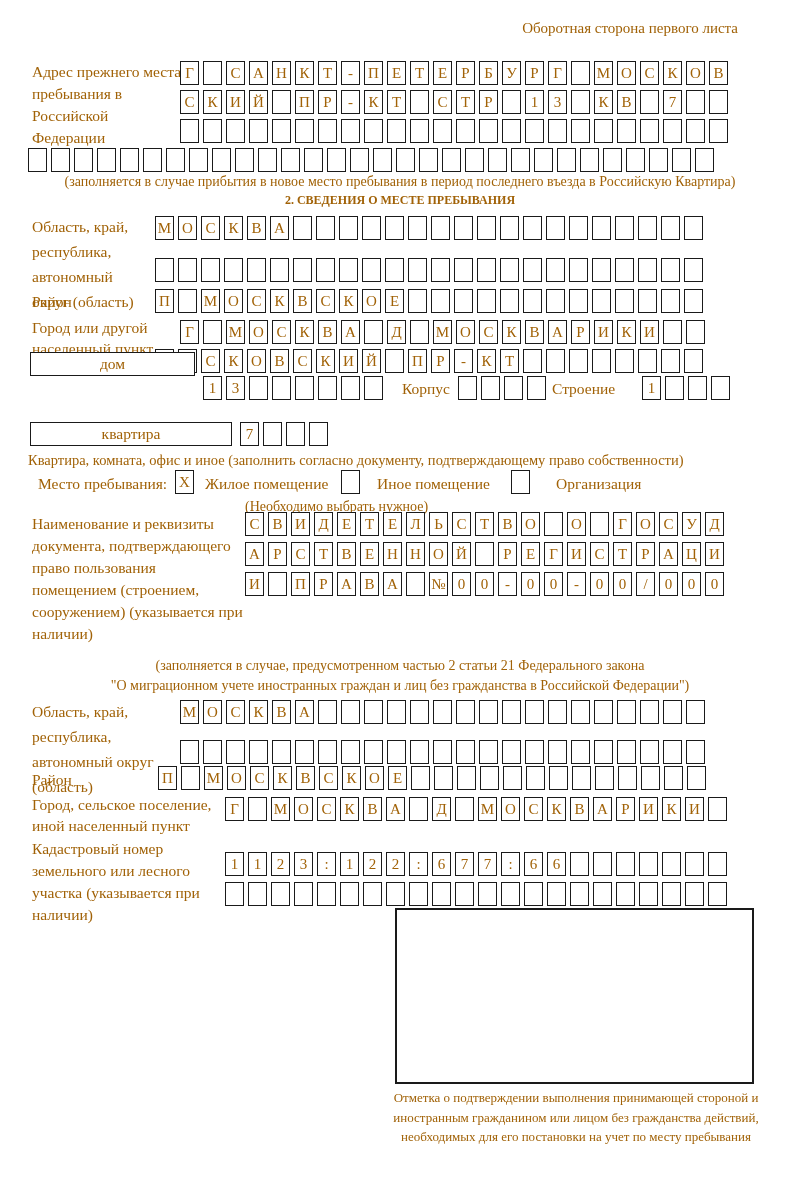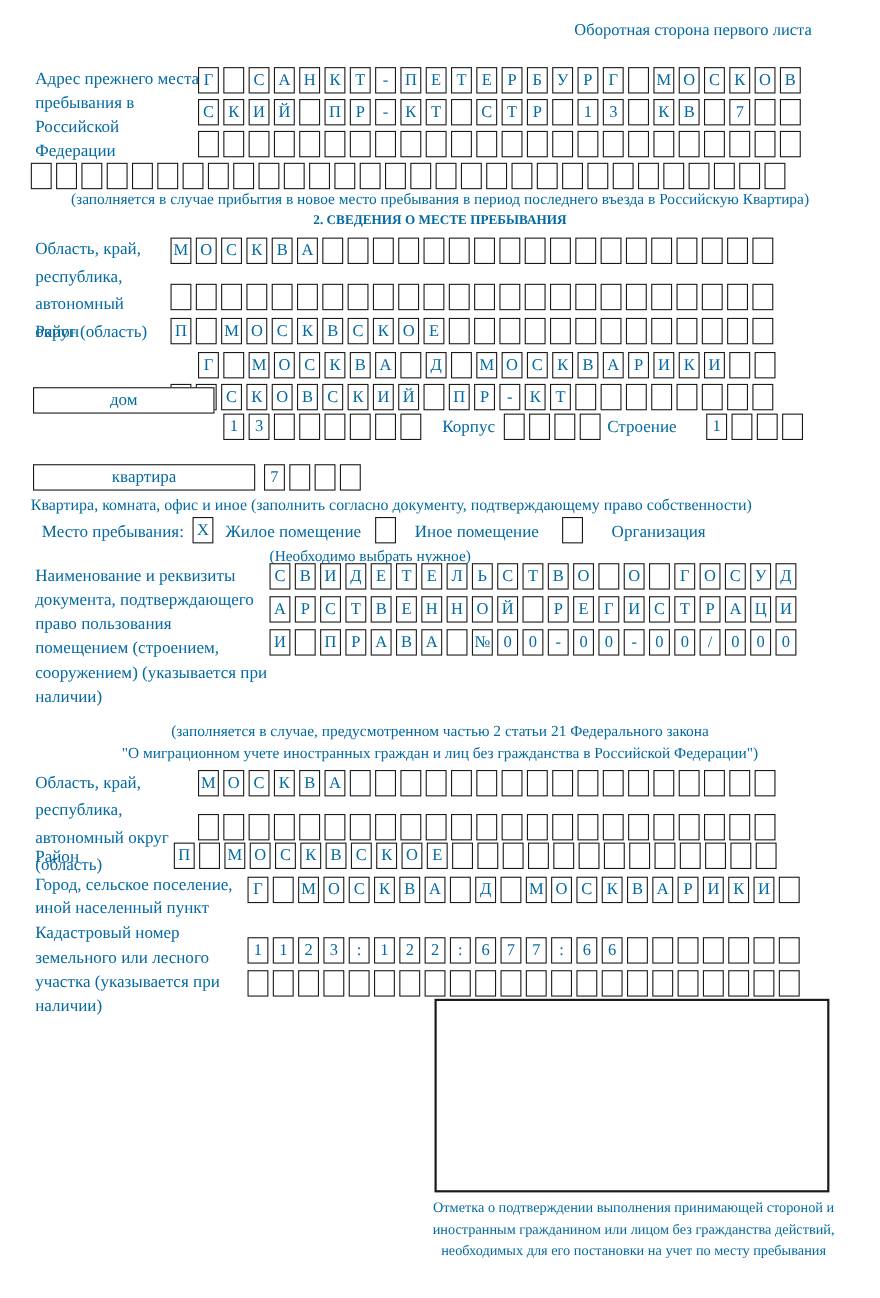--- a/index.html
+++ b/index.html
@@ -1,18 +1,18 @@
 <!DOCTYPE html>
 <html><head>
 <meta charset="utf-8">
 <style>
   html,body{margin:0;padding:0;background:#fff;}
   .page{
     position:relative;width:800px;height:1180px;background:#ffffff;
-    font-family:"Liberation Serif","DejaVu Serif",serif;color:#0369a1;overflow:hidden;
+    font-family:"Liberation Serif","DejaVu Serif",serif;color:#a16207;overflow:hidden;
   }
   .abs{position:absolute;}
   .lbl{font-size:15.5px;line-height:22px;}
   .lbl-lg{font-size:15.5px;line-height:25px;}
   .note{font-size:14px;}
   .center{left:0;right:0;text-align:center;}
   .boxrow{position:absolute;display:flex;gap:4px;}
   .cbox{
     display:flex;align-items:center;justify-content:center;flex:0 0 auto;
     width:17px;height:22px;border:1.5px solid #1a1a1a;
@@ -222,20 +222,21 @@
       <span class="cbox"></span>
       <span class="cbox"></span>
       <span class="cbox"></span>
       <span class="cbox"></span>
       <span class="cbox"></span>
       <span class="cbox"></span>
       <span class="cbox"></span>
       <span class="cbox"></span>
     </div>
 
+  <div class="abs lbl" style="left:32px;top:317px;width:150px;line-height:21px;">Город или другой населенный пункт</div>
   <div class="boxrow" style="left:180px;top:320px;">
       <span class="cbox">Г</span>
       <span class="cbox"></span>
       <span class="cbox">М</span>
       <span class="cbox">О</span>
       <span class="cbox">С</span>
       <span class="cbox">К</span>
       <span class="cbox">В</span>
       <span class="cbox">А</span>
       <span class="cbox"></span>

